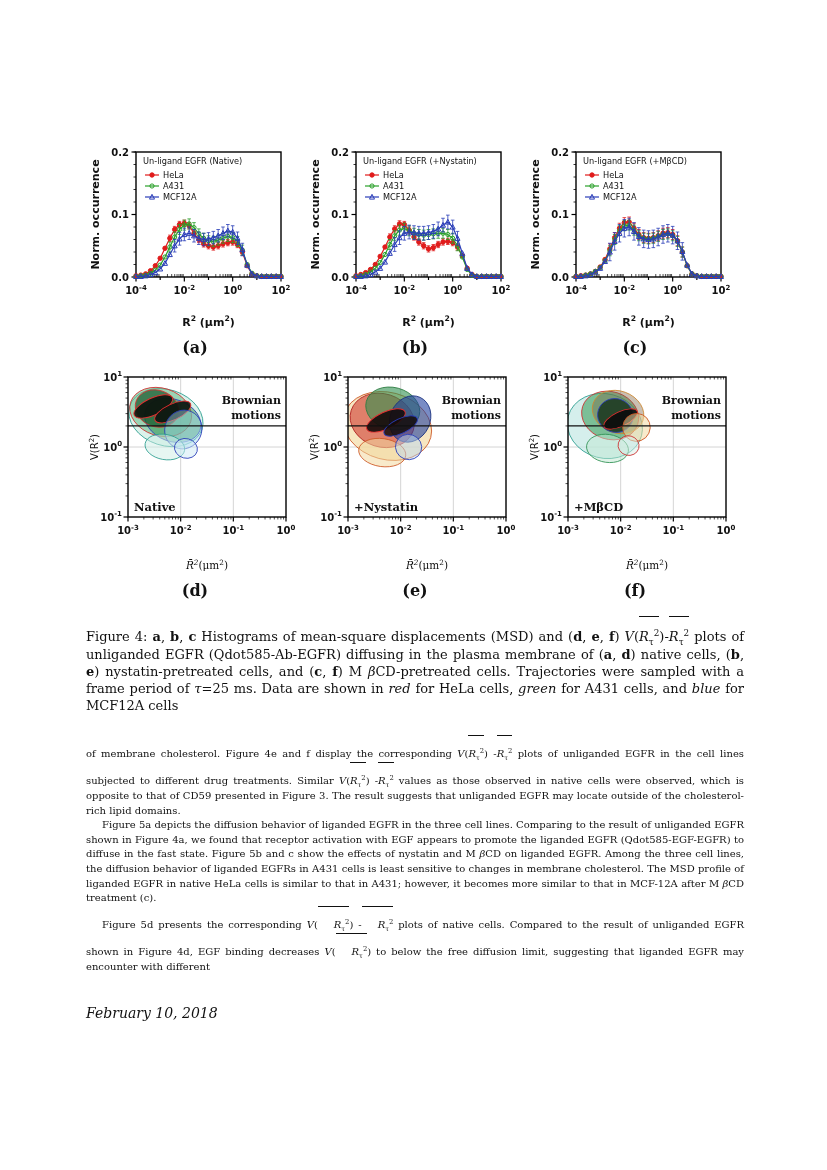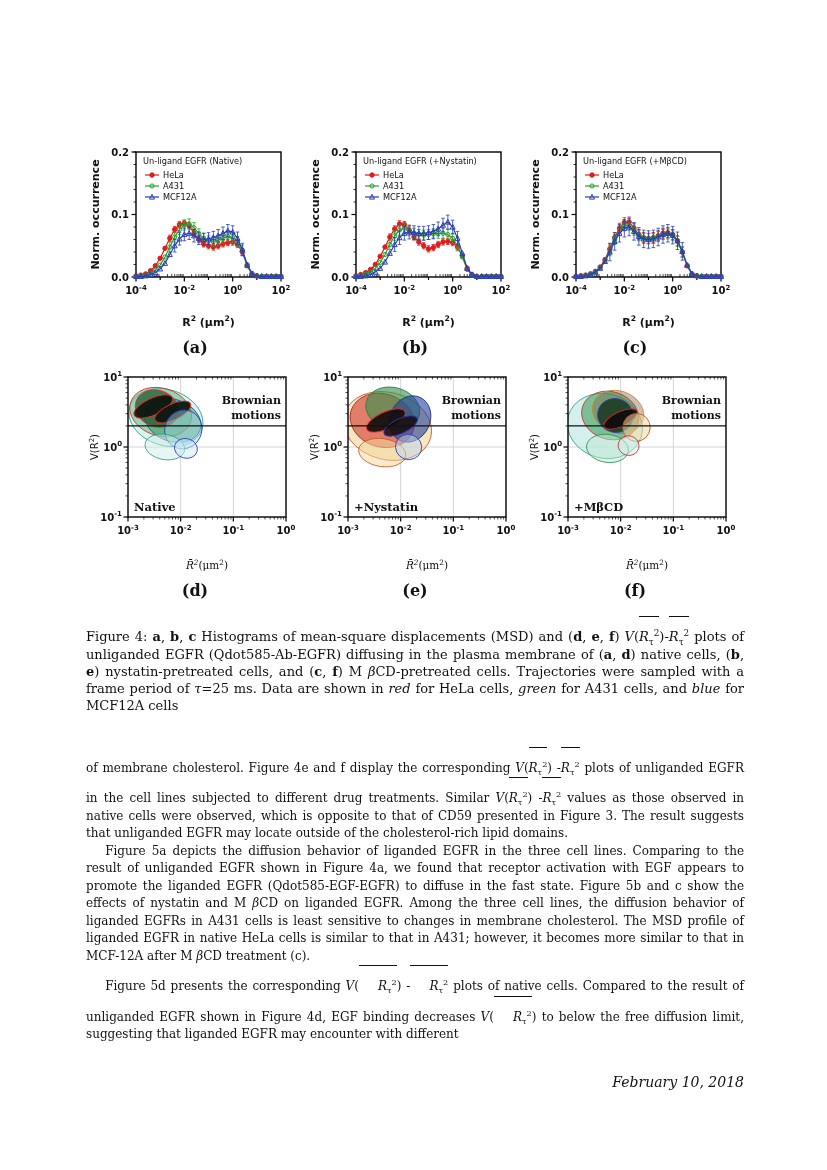--- a/index.html
+++ b/index.html
@@ -4,24 +4,24 @@
 <style>
   html,body{margin:0;padding:0;background:#ffffff;}
   .page{position:relative;width:827px;height:1170px;background:#fff;overflow:hidden;
         font-family:"DejaVu Serif", serif;color:#111;}
   .content{position:absolute;left:86px;top:140px;width:658px;}
   .fig-row{display:flex;justify-content:space-between;}
   .panel{display:flex;flex-direction:column;align-items:center;}
   .panel-letter{font-weight:bold;font-size:16px;margin:2px 0 4px 0;text-align:center;}
   .fig-row2{margin-top:6px;}
   .caption{margin-top:12px;font-size:13px;line-height:1.3;text-align:justify;color:#111;}
-  .bodytext{margin-top:32px;font-size:12px;line-height:1.46;text-align:justify;}
+  .bodytext{margin-top:20px;font-size:10px;line-height:1.46;text-align:justify;}
   .bodytext p{margin:0;}
   .bodytext p.indent{text-indent:1.6em;}
-  .dateline{margin-top:30px;text-align:right;font-style:italic;font-size:14px;}
+  .dateline{margin-top:30px;font-style:italic;font-size:14px;}
   .ov{display:inline-block;border-top:1.1px solid #111;line-height:1.02;padding-top:12px;}
   sub{font-size:68%;}
   sup{font-size:68%;}
   svg text{user-select:none;}
 </style>
 </head>
 <body>
 
 <div class="page">
   <div class="content">

